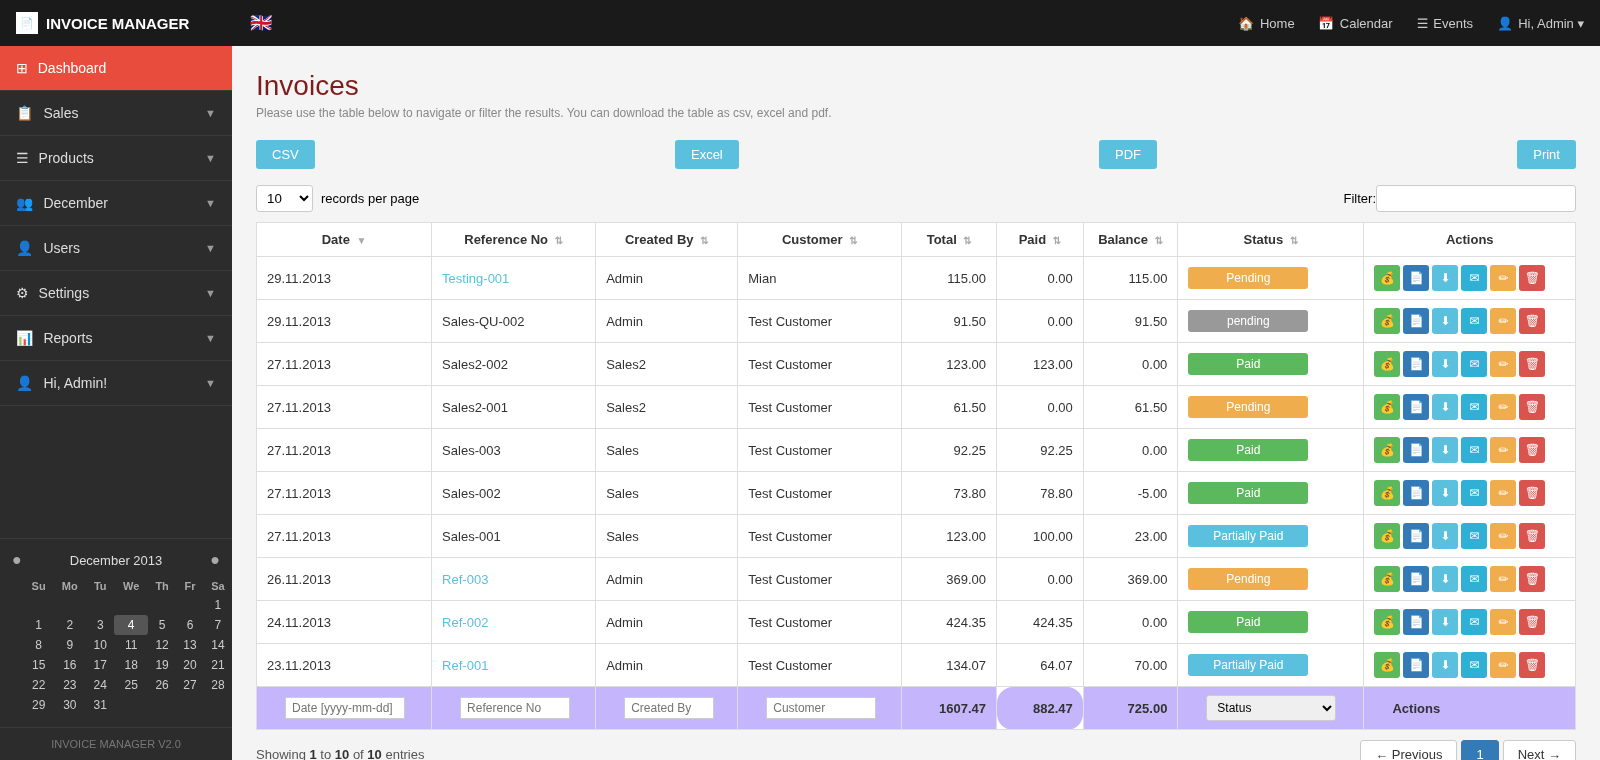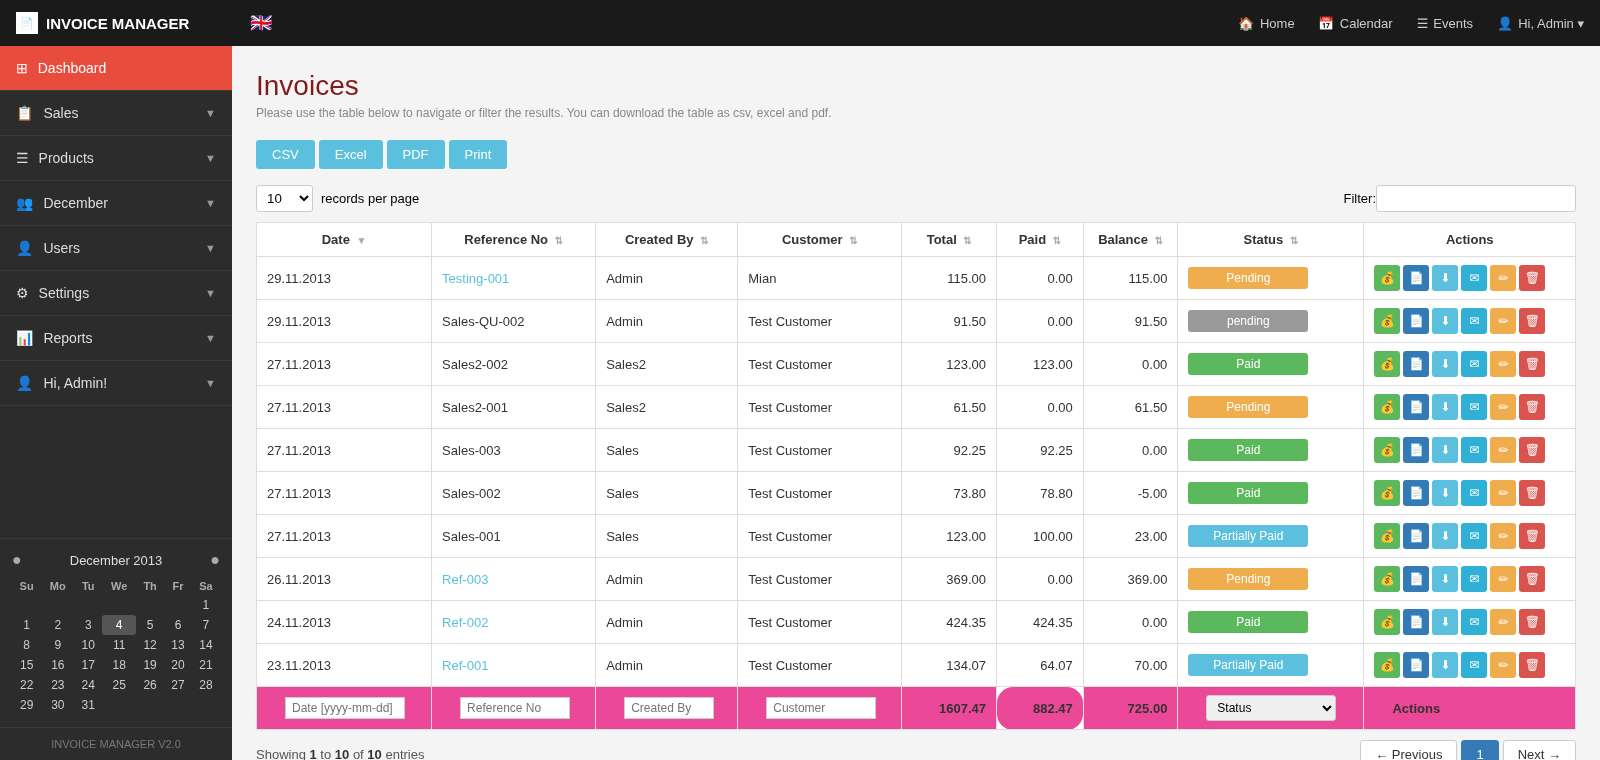--- a/index.html
+++ b/index.html
@@ -59,33 +59,33 @@
       border-bottom: 1px solid #3a3a3a;
       font-size: 14px;
     }
     .sidebar-item.active { background: #e74c3c; color: #fff; }
     .sidebar-item .item-left { display: flex; align-items: center; gap: 10px; }
     .sidebar-item .chevron { color: #999; font-size: 11px; }
 
     .sidebar-calendar { padding: 12px; border-top: 1px solid #3a3a3a; margin-top: auto; }
     .cal-header { display: flex; align-items: center; justify-content: space-between; color: #ddd; font-size: 13px; margin-bottom: 8px; }
     .cal-nav { cursor: pointer; color: #aaa; font-size: 16px; }
-    .cal-grid { width: 100%; border-collapse: collapse; }
+    .cal-grid { width: 100%; border-collapse: collapse; margin-left: 12px; }
     .cal-grid th { color: #aaa; font-size: 11px; text-align: center; padding: 3px 0; }
     .cal-grid td { color: #ccc; font-size: 12px; text-align: center; padding: 3px 0; cursor: pointer; }
     .cal-grid td.today { background: #555; border-radius: 3px; color: #fff; }
     .sidebar-footer { padding: 10px 32px; color: #777; font-size: 11px; border-top: 1px solid #3a3a3a; text-align: center; }
 
     
     .content { flex: 1; overflow-y: auto; padding: 24px 24px 16px; background: #f4f4f4; }
 
     .page-title { font-size: 28px; font-weight: 300; color: #7f1d1d; margin-bottom: 4px; }
     .page-subtitle { color: #888; font-size: 12px; margin-bottom: 20px; }
 
-    .toolbar { display: flex; align-items: center; justify-content: flex-start; gap: 4px; margin-bottom: 16px; }
+    .toolbar { display: flex; align-items: center; justify-content: space-between; gap: 16px; margin-bottom: 16px; }
     .btn-export {
       padding: 7px 16px;
       border: none;
       color: #fff;
       cursor: pointer;
       font-size: 13px;
       border-radius: 3px;
     }
     .btn-csv { background: #5bc0de; }
     .btn-excel { background: #5bc0de; }
@@ -110,21 +110,21 @@
       white-space: nowrap;
     }
     .invoice-table th.sortable { cursor: pointer; }
     .invoice-table th .sort-icon { color: #aaa; margin-left: 3px; font-size: 10px; }
     .invoice-table td {
       border: 1px solid #ddd;
       padding: 8px 10px;
       color: #333;
       vertical-align: middle;
     }
-    .invoice-table tr.footer-row td { background: #ec4899; font-weight: bold; padding-left: 28px; }
+    .invoice-table tr.footer-row td { background: #c4b5fd; font-weight: bold; padding-left: 28px; }
 
     .ref-link { color: #5bc0de; text-decoration: none; }
 
     .status-badge {
       display: inline-block;
       padding: 4px 10px;
       border-radius: 3px;
       color: #fff;
       font-size: 12px;
       text-align: center;

